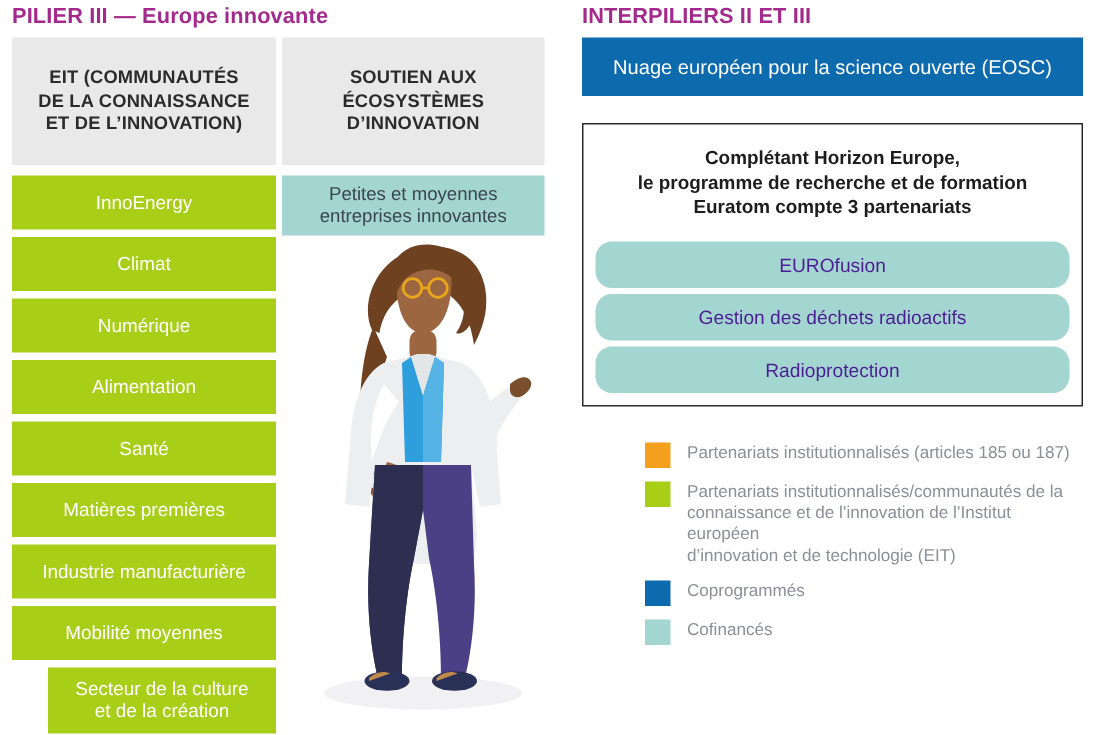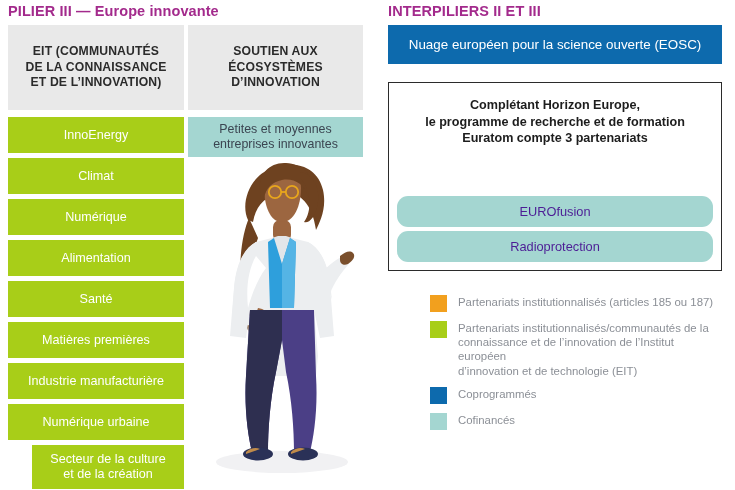--- a/index.html
+++ b/index.html
@@ -201,21 +201,21 @@
   <div class="col-header" id="header-ecos">SOUTIEN AUX ÉCOSYSTÈMES D’INNOVATION</div>
 
   <div id="eit-list">
     <div class="eit-item">InnoEnergy</div>
     <div class="eit-item">Climat</div>
     <div class="eit-item">Numérique</div>
     <div class="eit-item">Alimentation</div>
     <div class="eit-item">Santé</div>
     <div class="eit-item">Matières premières</div>
     <div class="eit-item">Industrie manufacturière</div>
-    <div class="eit-item">Numérique urbaine</div>
+    <div class="eit-item">Mobilité moyennes</div>
     <div class="eit-item two-line" style="white-space:pre-line;margin-left:24px;">Secteur de la culture
 et de la création</div>
   </div>
 
   <div id="sme-box">Petites et moyennes
 entreprises innovantes</div>
 
   <svg id="scientist-illustration" viewBox="0 0 172 330">
 
     <ellipse cx="86" cy="302" rx="66" ry="11" fill="#f1f1f3"></ellipse>
@@ -285,20 +285,21 @@
 <div class="section-title" id="interpillar-title">INTERPILIERS II ET III</div>
 
 <div id="eosc-bar">Nuage européen pour la science ouverte (EOSC)</div>
 
 <div id="euratom-box">
   <div id="euratom-caption">Complétant Horizon Europe,
 le programme de recherche et de formation
 Euratom compte 3 partenariats</div>
   <div id="euratom-list">
     <div class="euratom-item">EUROfusion</div>
+    <div class="euratom-item">Gestion des déchets radioactifs</div>
     <div class="euratom-item">Radioprotection</div>
   </div>
 </div>
 
 <div id="legend">
   <div class="legend-row">
     <div class="legend-swatch" style="background: rgb(242, 160, 30);"></div>
     <div class="legend-text">Partenariats institutionnalisés (articles 185 ou 187)</div>
   </div>
   <div class="legend-row">

